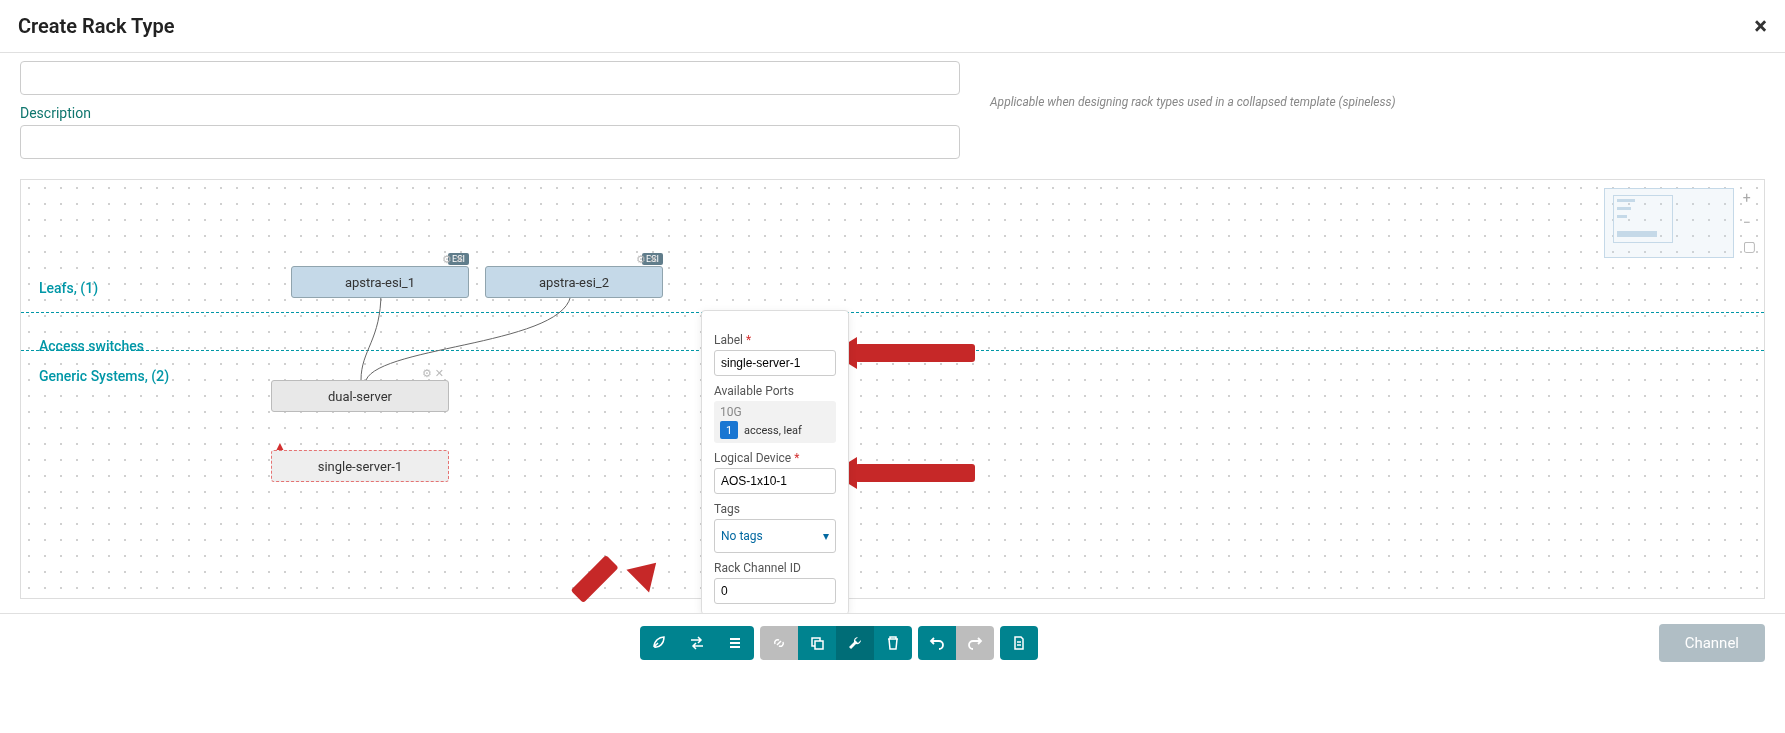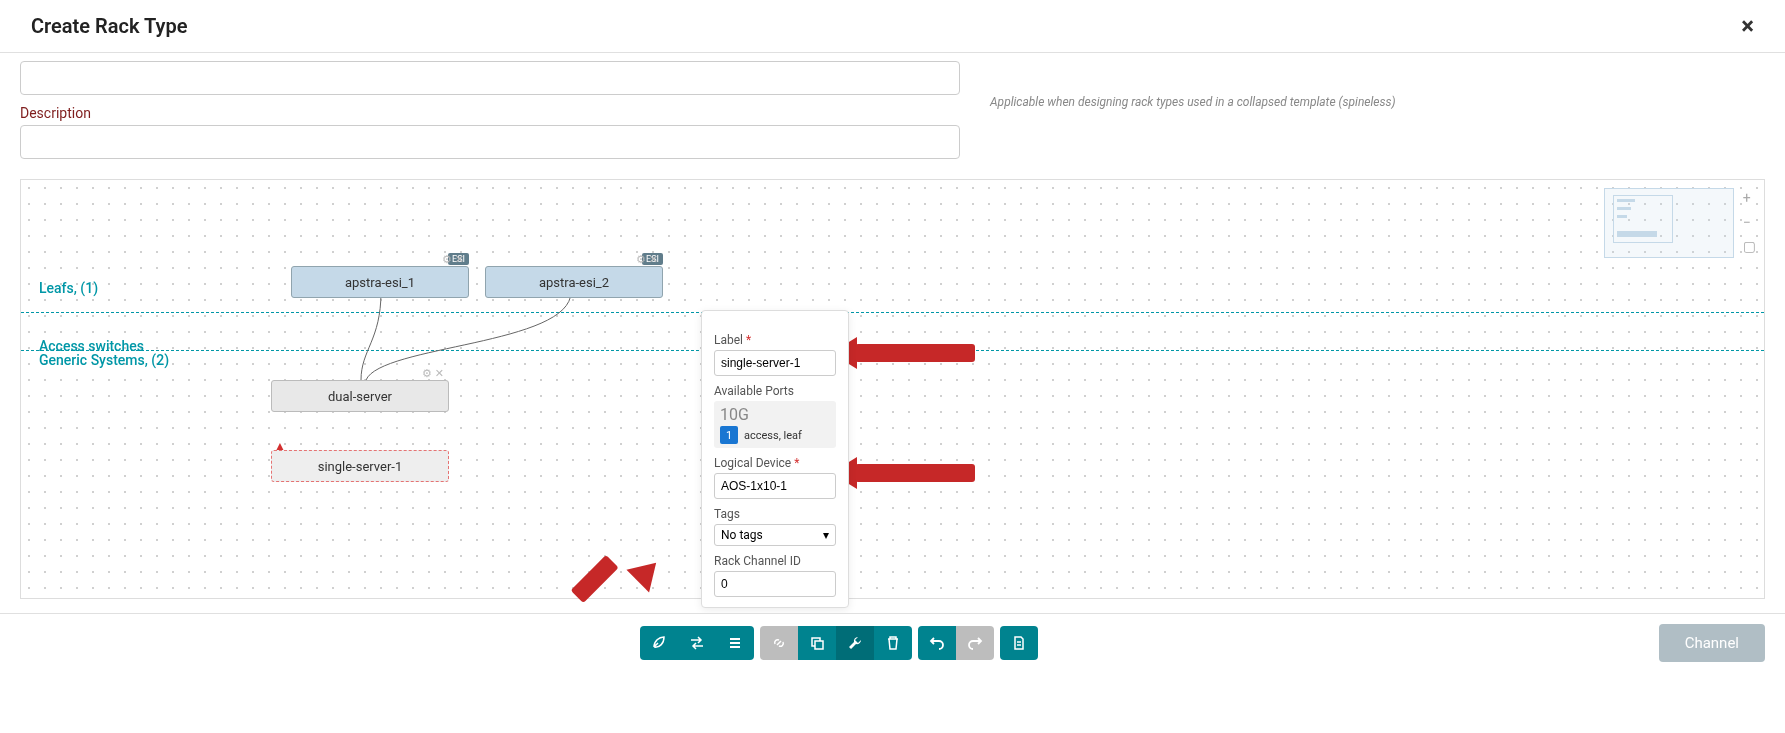--- a/index.html
+++ b/index.html
@@ -1,28 +1,28 @@
 <!DOCTYPE html>
 <html><head>
 <meta charset="utf-8">
 <style>
   * { box-sizing: border-box; margin: 0; padding: 0; }
   body { font-family: -apple-system, BlinkMacSystemFont, "Segoe UI", Roboto, sans-serif; font-size: 14px; color: #333; background: #fff; }
   
-  .modal-header { display: flex; justify-content: space-between; align-items: center; padding: 12px 31px; border-bottom: 1px solid #e0e0e0; }
+  .modal-header { display: flex; justify-content: space-between; align-items: center; padding: 12px 18px; border-bottom: 1px solid #e0e0e0; }
   .modal-title { font-size: 20px; font-weight: 600; color: #222; }
   .close-x { font-size: 24px; font-weight: bold; cursor: pointer; color: #333; }
   
   .content { padding: 8px 20px 0; height: 560px; overflow-y: auto; position: relative; }
   
   .top-row { display: flex; gap: 30px; }
   .left-col { flex: 0 0 940px; }
   .right-col { flex: 1; padding-top: 4px; }
   
-  .field-label { font-size: 14px; color: #7f1d1d; margin-bottom: 4px; }
+  .field-label { font-size: 14px; color: #0f766e; margin-bottom: 4px; }
   .text-input { width: 100%; height: 34px; border: 1px solid #ccc; border-radius: 4px; padding: 6px 10px; font-size: 14px; }
   
   .radio-row { display: flex; align-items: center; gap: 6px; margin-bottom: 2px; }
   .radio-circle { width: 14px; height: 14px; border: 1px solid #999; border-radius: 50%; }
   .help-text { font-size: 12px; font-style: italic; color: #888; }
   
   .canvas-wrap { margin-top: 20px; border: 1px solid #ddd; position: relative; height: 420px; background: #fff; }
   .dot-bg {
     position: absolute; inset: 0;
     background-image: radial-gradient(#d0d0d0 1px, transparent 1px);
@@ -42,24 +42,24 @@
   
   .minimap { position: absolute; top: 8px; right: 30px; width: 130px; height: 70px; border: 1px solid #c5d9e8; background: rgba(200,220,235,.2); }
   .zoom-ctrl { position: absolute; right: 8px; top: 10px; display: flex; flex-direction: column; gap: 8px; color: #aaa; font-size: 14px; }
   
   .popover { position: absolute; left: 680px; top: 130px; width: 148px; background: #fff; border: 1px solid #ddd; border-radius: 4px; padding: 10px 12px; box-shadow: 0 2px 8px rgba(0,0,0,.08); z-index: 10; }
   .pop-label { font-size: 12px; color: #555; margin-bottom: 3px; margin-top: 8px; }
   .pop-label:first-child { margin-top: 12px; }
   .req { color: #d32f2f; }
   .pop-input { width: 100%; height: 26px; border: 1px solid #ccc; border-radius: 3px; padding: 3px 6px; font-size: 12px; }
   .port-box { background: #f2f2f2; border-radius: 3px; padding: 4px 6px; font-size: 11px; }
-  .port-speed { color: #888; font-size: 16px; }
+  .port-speed { color: #888; font-size: 12px; }
   .port-row { display: flex; align-items: center; gap: 6px; margin-top: 2px; }
   .port-badge { background: #1976d2; color: #fff; width: 18px; height: 18px; border-radius: 2px; display: flex; align-items: center; justify-content: center; font-size: 11px; }
-  .tags-sel { width: 100%; height: 22px; border: 1px solid #ccc; border-radius: 3px; padding: 3px 6px; font-size: 12px; color: #000000; display: flex; justify-content: space-between; align-items: center; }
+  .tags-sel { width: 100%; height: 34px; border: 1px solid #ccc; border-radius: 3px; padding: 3px 6px; font-size: 12px; color: #0369a1; display: flex; justify-content: space-between; align-items: center; }
   
   .arrow { position: absolute; z-index: 5; }
   .arrow-body { background: #c62828; height: 18px; position: absolute; border-radius: 3px; }
   .arrow-head { width: 0; height: 0; border-top: 16px solid transparent; border-bottom: 16px solid transparent; border-right: 26px solid #c62828; position: absolute; }
   
   .footer { display: flex; justify-content: space-between; align-items: center; padding: 10px 20px; border-top: 1px solid #e0e0e0; }
   .toolbar { display: flex; gap: 6px; margin: 0 auto; }
   .tbtn-group { display: flex; }
   .tbtn { width: 38px; height: 34px; display: flex; align-items: center; justify-content: center; color: #fff; cursor: pointer; }
   .teal { background: #00838f; }
@@ -94,21 +94,21 @@
     </div>
   </div>
 
   <div class="canvas-wrap">
     <div class="dot-bg"></div>
 
     <div class="row-label" style="top:100px;">Leafs, (1)</div>
     <div class="dash-line" style="top:132px;"></div>
     <div class="row-label" style="top:158px;">Access switches</div>
     <div class="dash-line" style="top:170px;"></div>
-    <div class="row-label" style="top:172px;">Generic Systems, (2)</div>
+    <div class="row-label" style="top:188px;">Generic Systems, (2)</div>
 
     <svg style="position:absolute; left:0; top:0; width:700px; height:260px; pointer-events:none;">
       <path d="M 360 112 C 360 160, 340 170, 340 200" stroke="#666" fill="none" stroke-width="1"></path>
       <path d="M 550 112 C 550 165, 360 165, 345 200" stroke="#666" fill="none" stroke-width="1"></path>
     </svg>
 
     <div class="node" style="left:270px; top:86px;">
       <span class="badge-esi">ESI</span>
       <span class="node-icons">
           <span>⚙</span>

